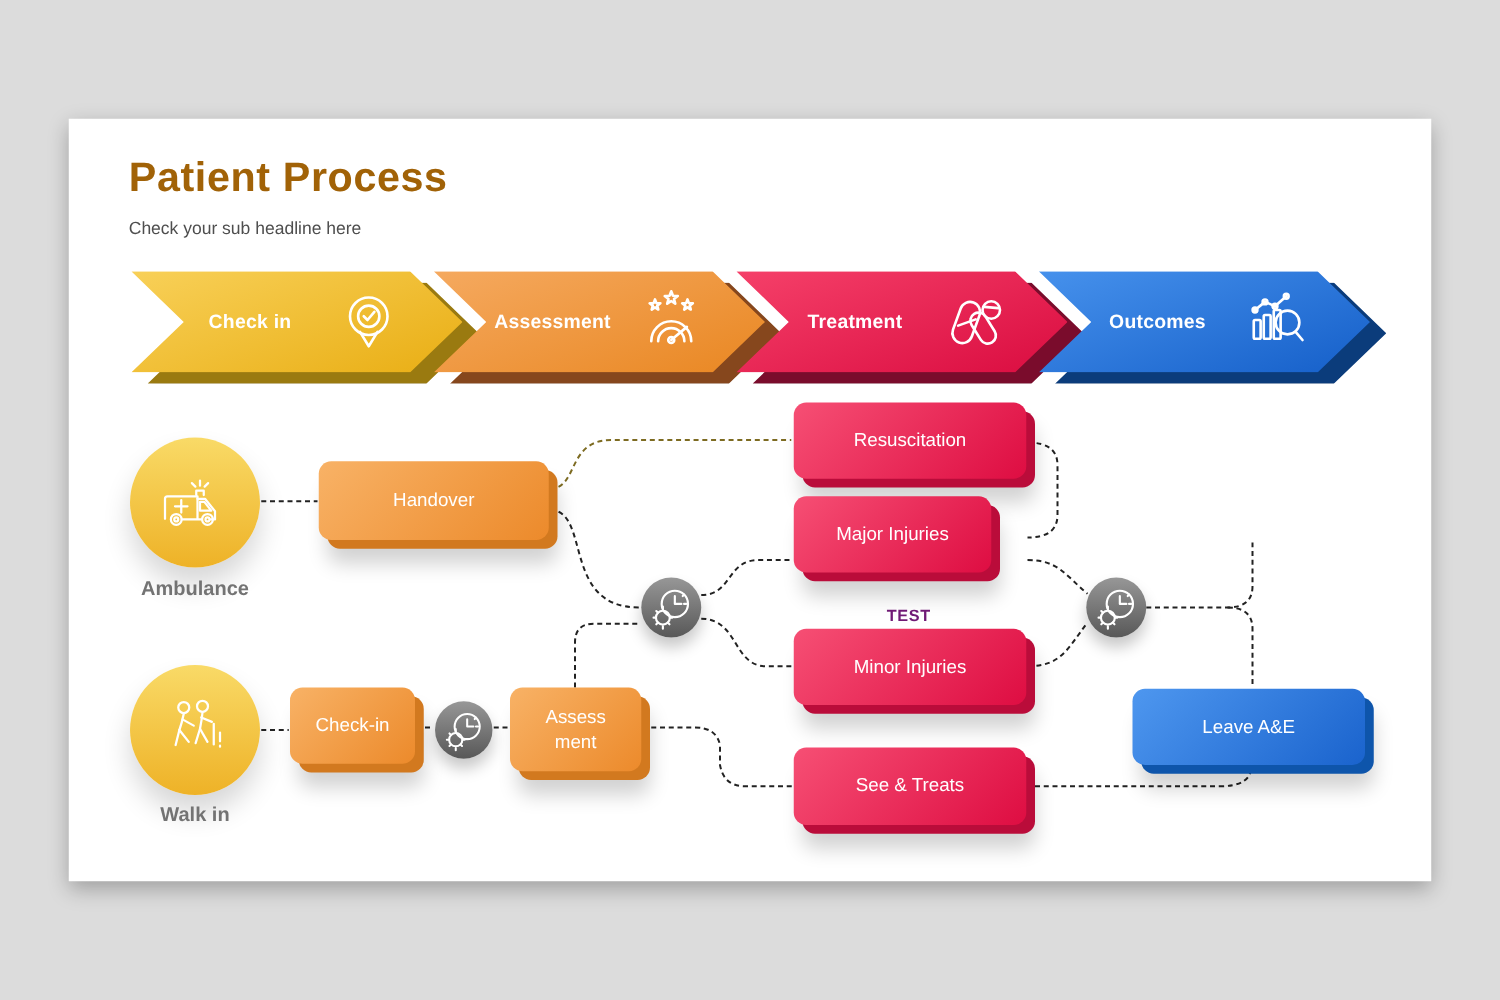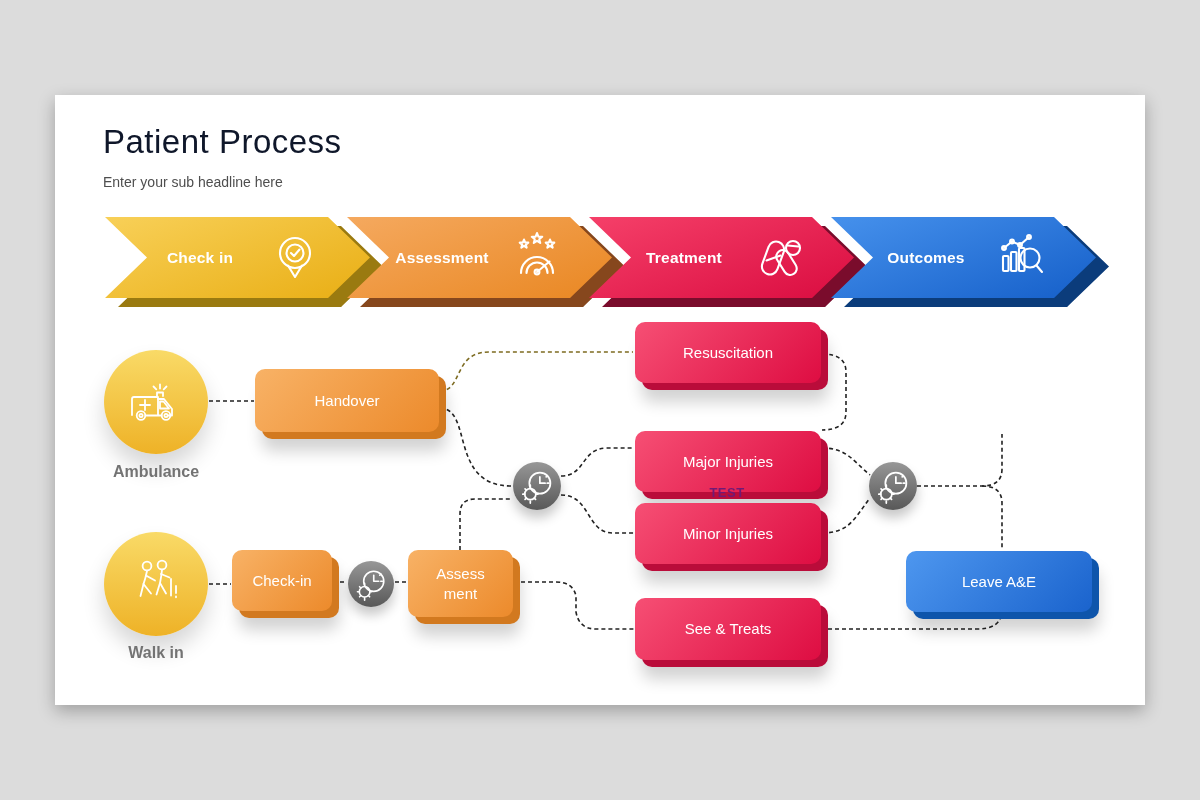--- a/index.html
+++ b/index.html
@@ -4,21 +4,21 @@
 <style>
   * { margin:0; padding:0; box-sizing:border-box; }
   html,body { width:1200px; height:800px; }
   body { font-family:"Liberation Sans", sans-serif; background:#dcdcdc; overflow:hidden; position:relative; }
 
   .slide {
     position:absolute; left:55px; top:95px; width:1090px; height:610px;
     background:#ffffff; box-shadow:0 6px 16px rgba(0,0,0,.28);
   }
 
-  .title { position:absolute; left:48px; top:28px; font-size:33px; font-weight:400; color:#0f172a; letter-spacing:.5px; }
+  .title { position:absolute; left:48px; top:28px; font-size:33px; font-weight:700; color:#a16207; letter-spacing:.5px; }
   .subtitle { position:absolute; left:48px; top:79px; font-size:14px; color:#4e4e4e; }
 
   
   .arrow { position:absolute; top:122px; width:265px; height:81px;text-decoration:underline; }
   .arrow__back, .arrow__front {
     position:absolute; left:0; top:0; width:265px; height:81px;
     clip-path:polygon(0 0, 223px 0, 265px 40.5px, 223px 81px, 0 81px, 42px 40.5px);
   }
   .arrow__back { transform:translate(13px,9px); box-shadow:0 10px 14px rgba(0,0,0,.2); }
   .arrow--yellow .arrow__front { background:linear-gradient(160deg,#f8d058,#e9ae14); }
@@ -78,21 +78,21 @@
 
   .ic { stroke:#ffffff; fill:none; stroke-width:2.1; stroke-linecap:round; stroke-linejoin:round; }
   .ic--thin { stroke-width:1.8; }
 </style>
 </head>
 <body>
 
 <div class="slide">
 
   <div class="title">Patient Process</div>
-  <div class="subtitle">Enter your sub headline here</div>
+  <div class="subtitle">Check your sub headline here</div>
 
   <div class="arrow arrow--yellow" style="left:50px">
     <div class="arrow__back"></div>
     <div class="arrow__front"></div>
     <div class="arrow__label">Check in</div>
     <svg class="arrow__icon" width="54" height="54" viewBox="0 0 54 54">
       <g class="ic">
         <circle cx="27" cy="22" r="15"></circle>
         <path d="M20,34.5 L27,46 L34,34.5"></path>
         <circle cx="27" cy="22" r="8.5"></circle>
@@ -215,21 +215,21 @@
   <div class="node node--orange" style="left:177px;top:455px;width:100px;height:61px">
     <div class="node__face">Check-in</div>
   </div>
   <div class="node node--orange" style="left:353px;top:455px;width:105px;height:67px">
     <div class="node__face" style="padding:4px 14px">Assess ment</div>
   </div>
 
   <div class="node node--pink" style="left:580px;top:227px;width:186px;height:61px">
     <div class="node__face">Resuscitation</div>
   </div>
-  <div class="node node--pink" style="left:580px;top:336px;width:186px;height:61px">
+  <div class="node node--pink" style="left:580px;top:302px;width:158px;height:61px">
     <div class="node__face">Major Injuries</div>
   </div>
   <div class="node node--pink" style="left:580px;top:408px;width:186px;height:61px">
     <div class="node__face">Minor Injuries</div>
   </div>
   <div class="node node--pink" style="left:580px;top:503px;width:186px;height:62px">
     <div class="node__face">See &amp; Treats</div>
   </div>
 
   <div class="test-label">TEST</div>

